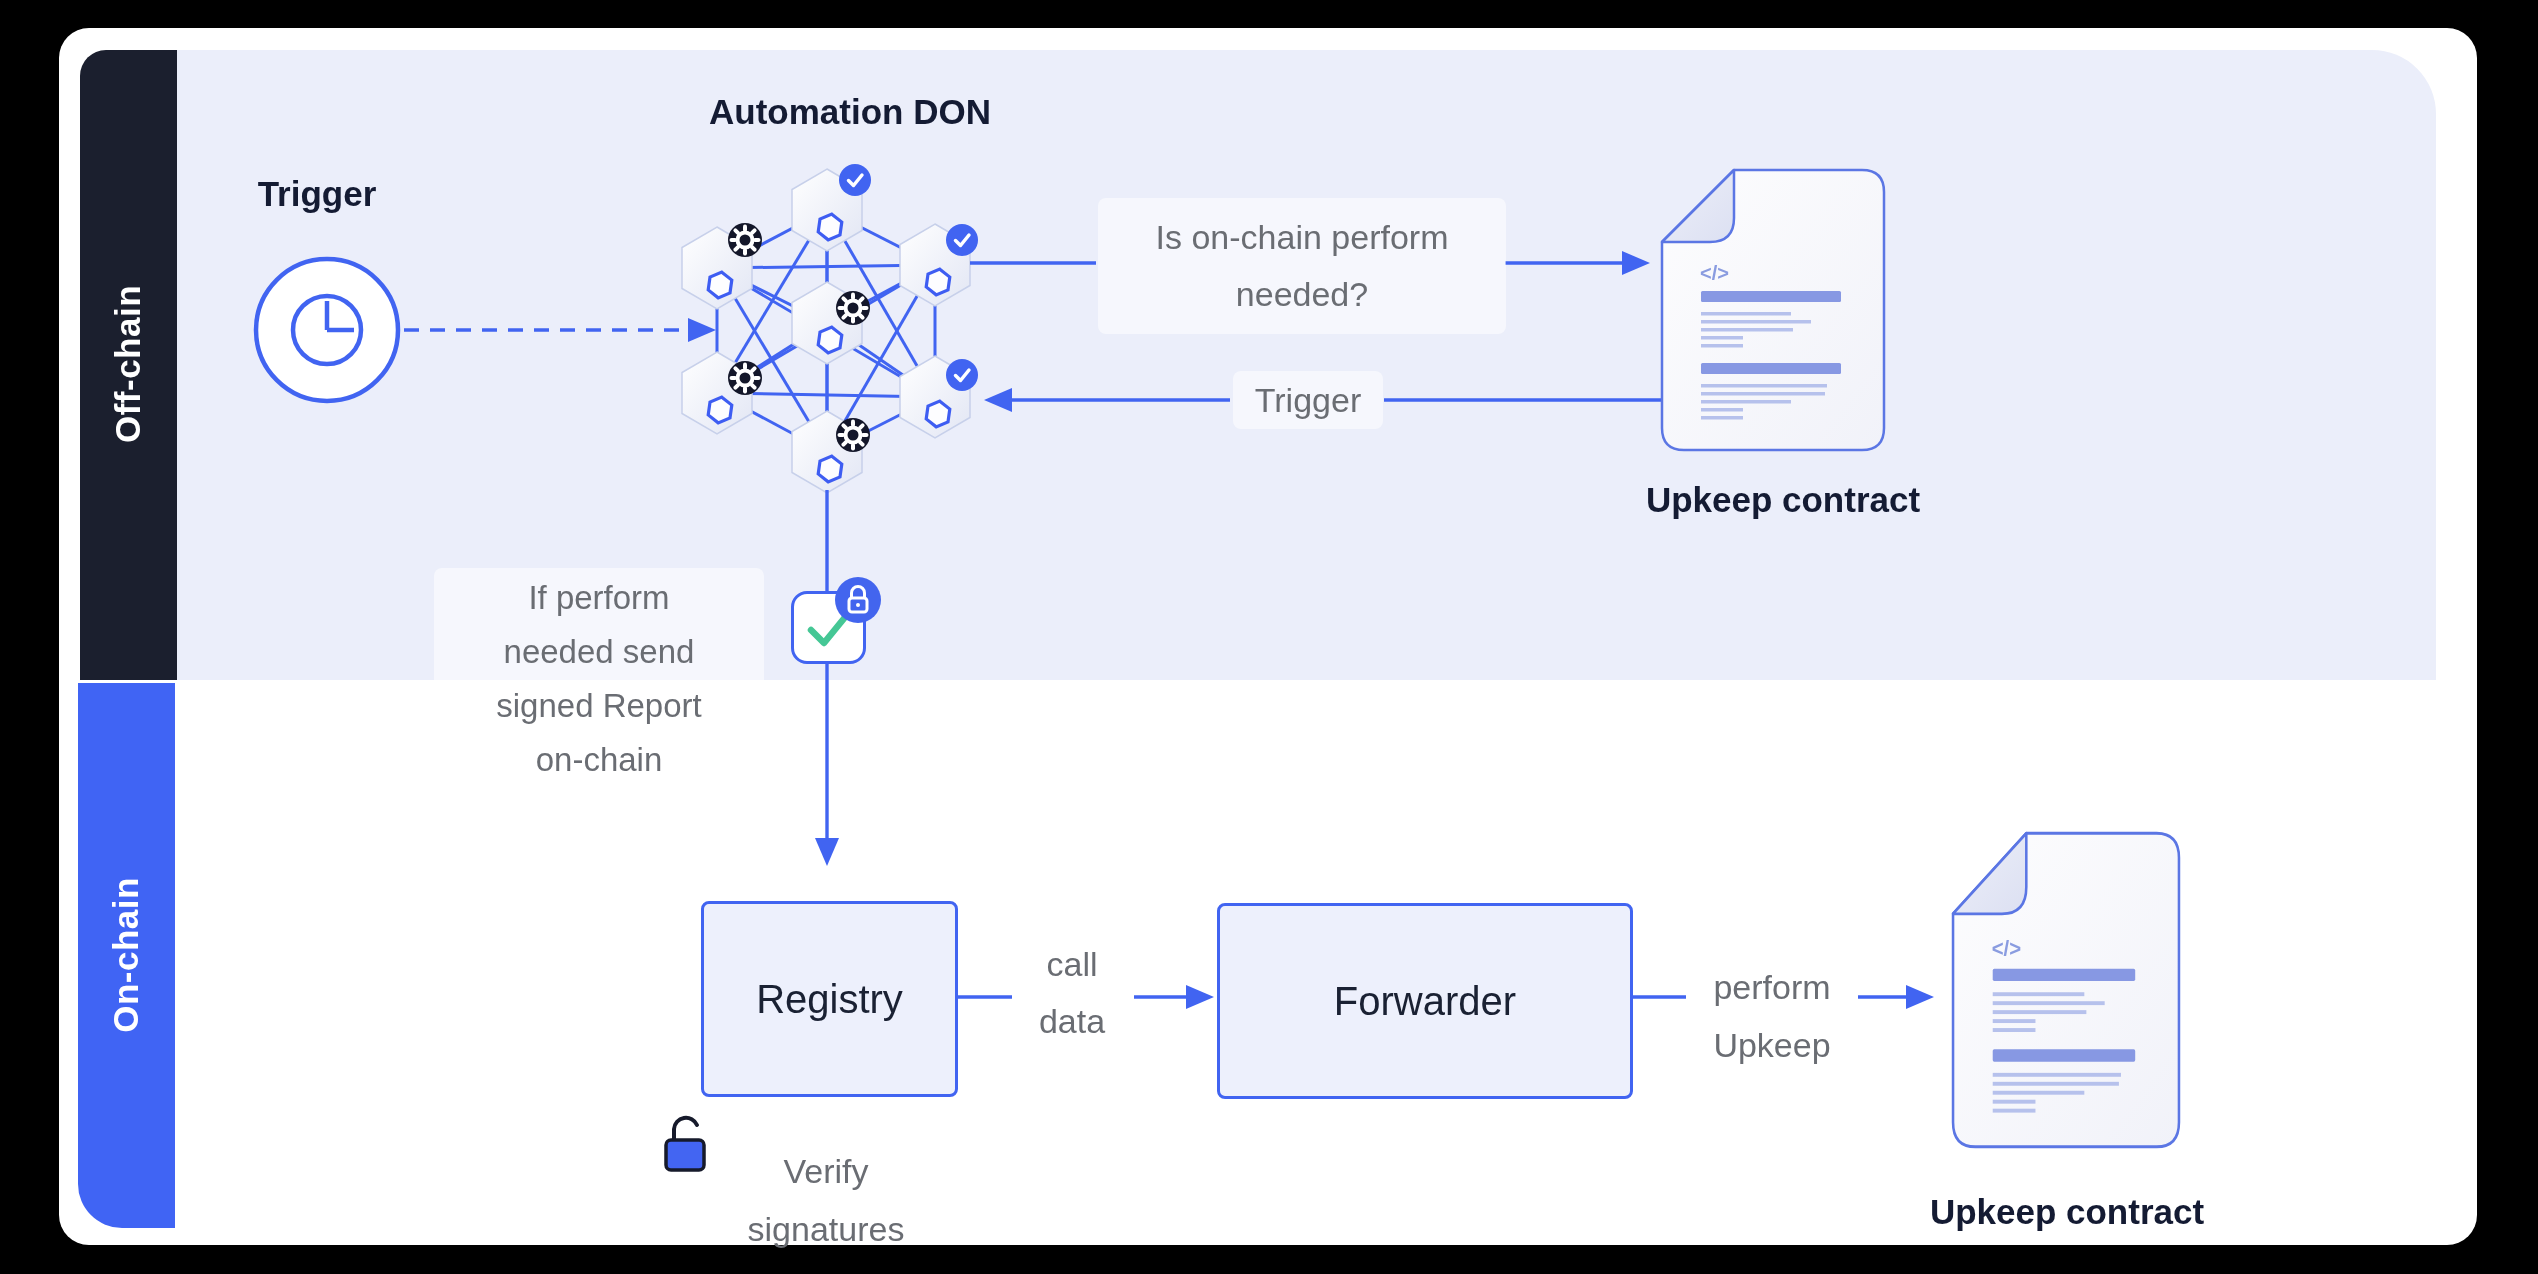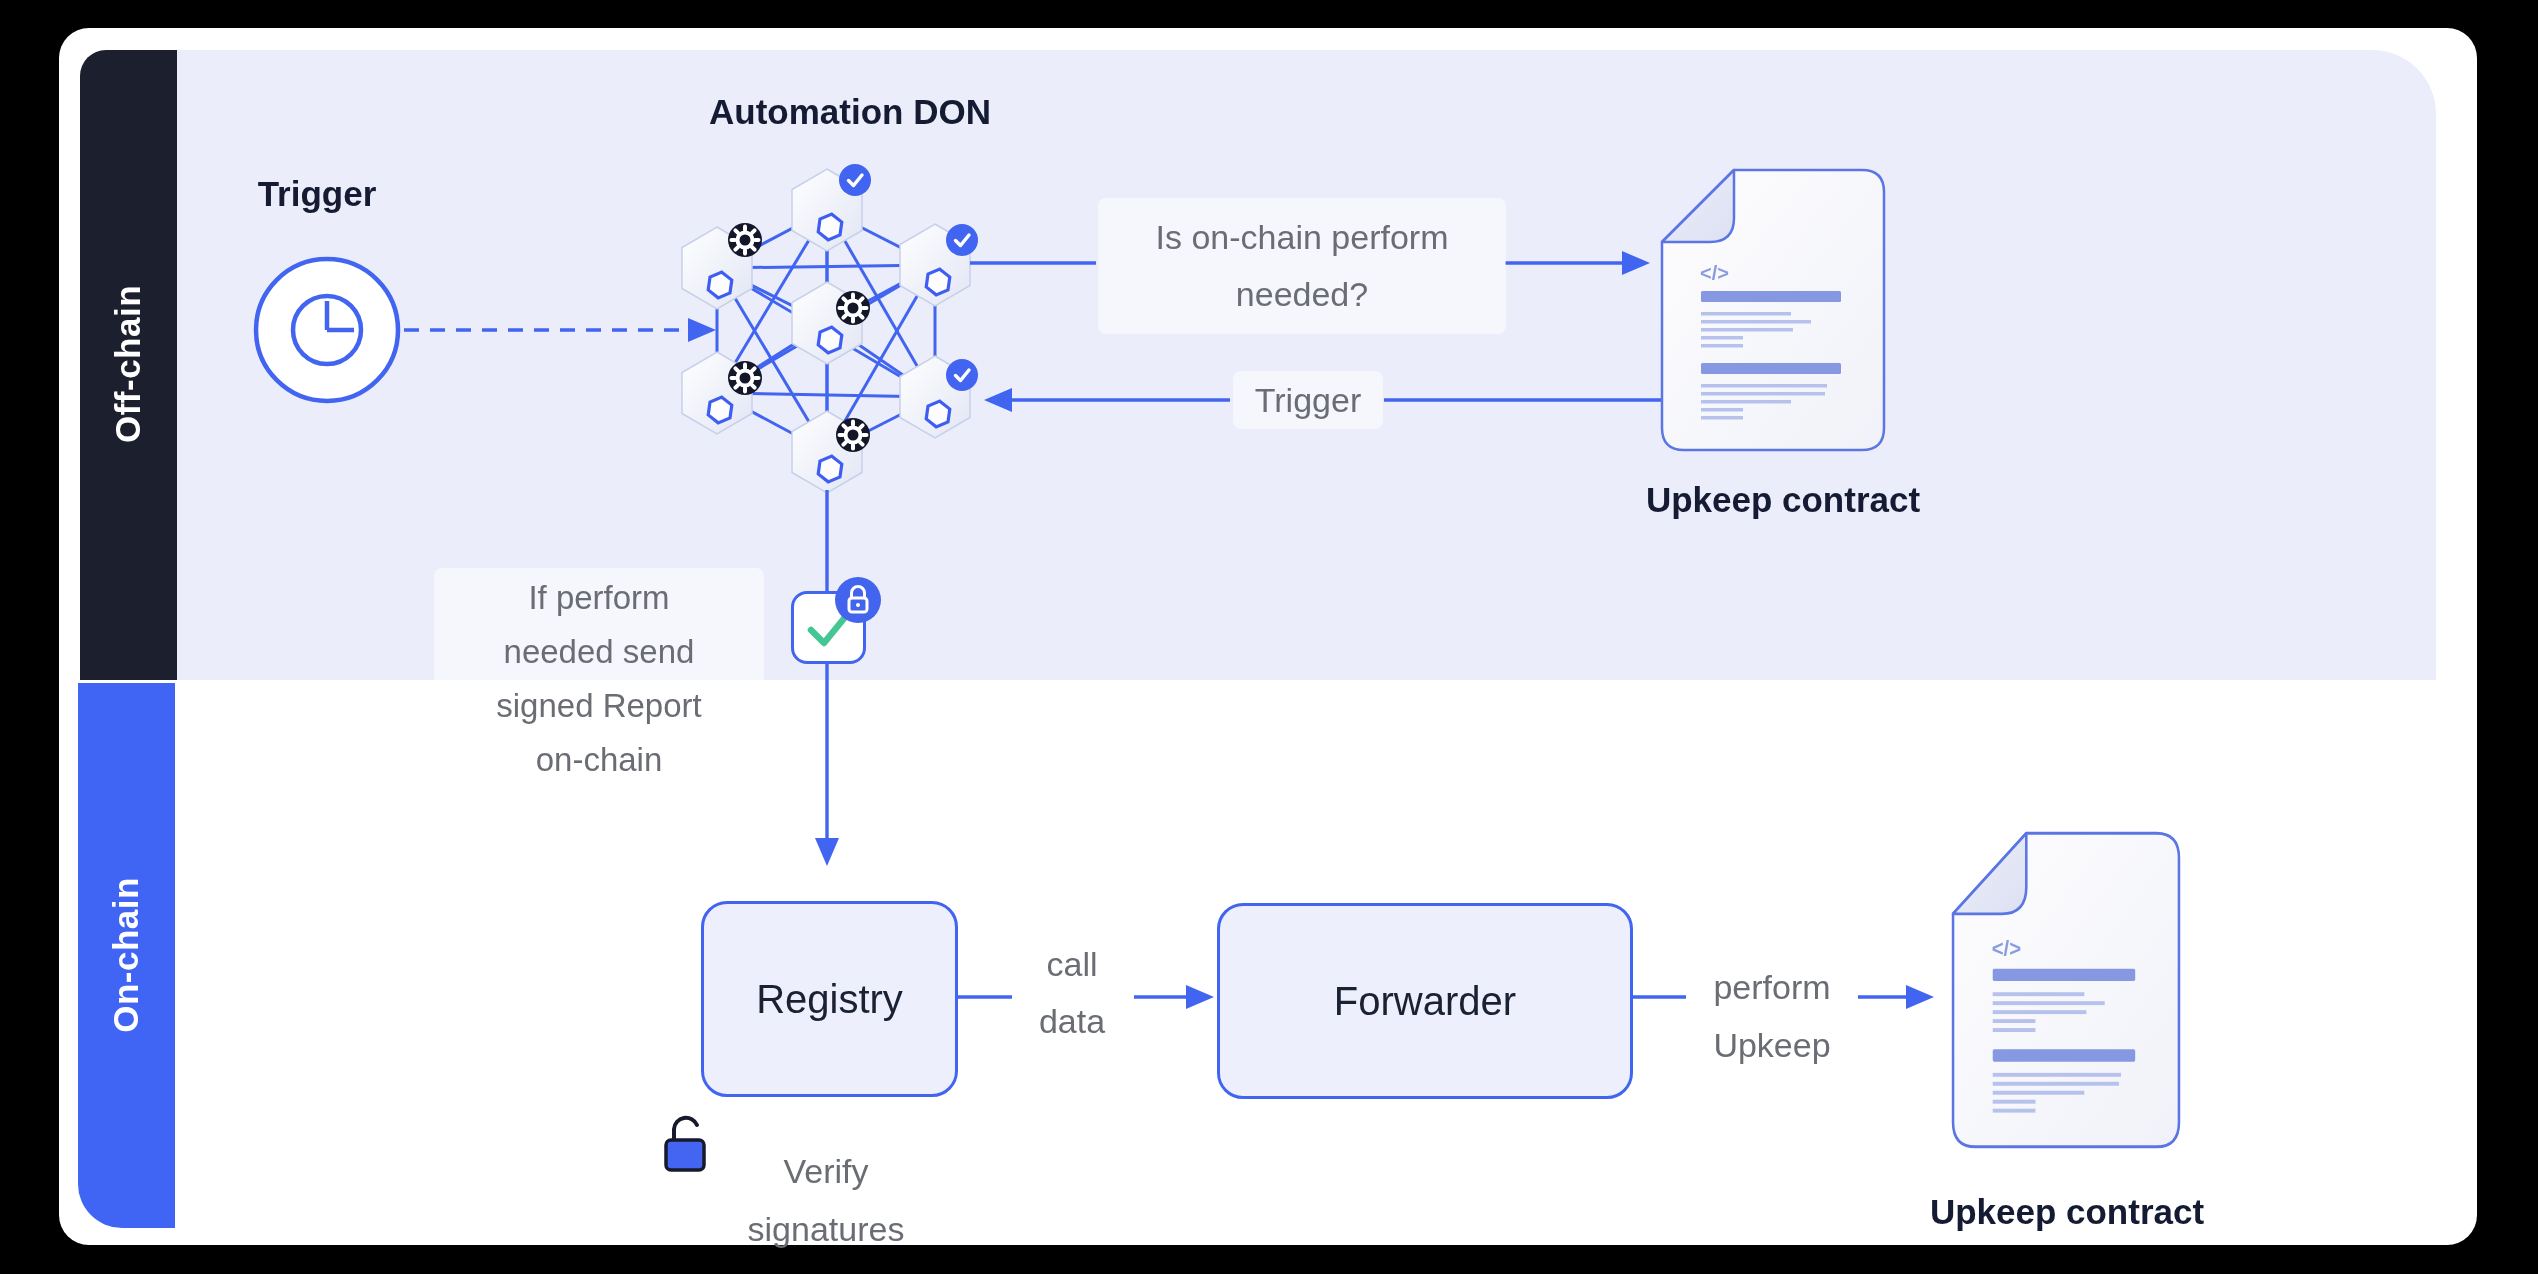--- a/index.html
+++ b/index.html
@@ -9,21 +9,21 @@
   .card{left:59px;top:28px;width:2418px;height:1217px;background:#fff;border-radius:30px;}
   .offchain-panel{left:177px;top:50px;width:2259px;height:630px;background:#EBEEFA;border-radius:0 64px 0 0;}
   .offchain-band{left:80px;top:50px;width:97px;height:630px;background:#1B1F2E;border-radius:26px 0 0 0;}
   .onchain-band{left:78px;top:683px;width:97px;height:545px;background:#4064F4;border-radius:0 0 0 44px;}
   .vlabel{width:300px;height:44px;line-height:44px;text-align:center;transform:rotate(-90deg);
           color:#fff;font-weight:bold;font-size:35px;letter-spacing:.5px;}
   .h-label{font-weight:bold;font-size:35px;color:#141B33;text-align:center;}
   .note{color:#6A6D73;font-size:34px;line-height:57px;text-align:center;white-space:pre-line;}
   .note-bg{background:rgba(255,255,255,0.55);border-radius:8px;display:flex;align-items:center;justify-content:center;}
   .report-note{font-size:33px;line-height:54px;}
-  .node-box{background:#EDF0FC;border:3.5px solid #4164F1;border-radius:26px;
+  .node-box{background:#EDF0FC;border:3.5px solid #4164F1;border-radius:8px;
             display:flex;align-items:center;justify-content:center;
             font-size:40px;color:#1A2133;}
   .checklock{width:69px;height:67px;background:#fff;border:3.5px solid #4164F1;border-radius:16px;}
   .lockbadge{position:absolute;left:41px;top:-17px;width:46px;height:46px;border-radius:50%;background:#4365EE;}
   svg{display:block;}
 </style>
 </head>
 <body>
 
 <div class="stage">

